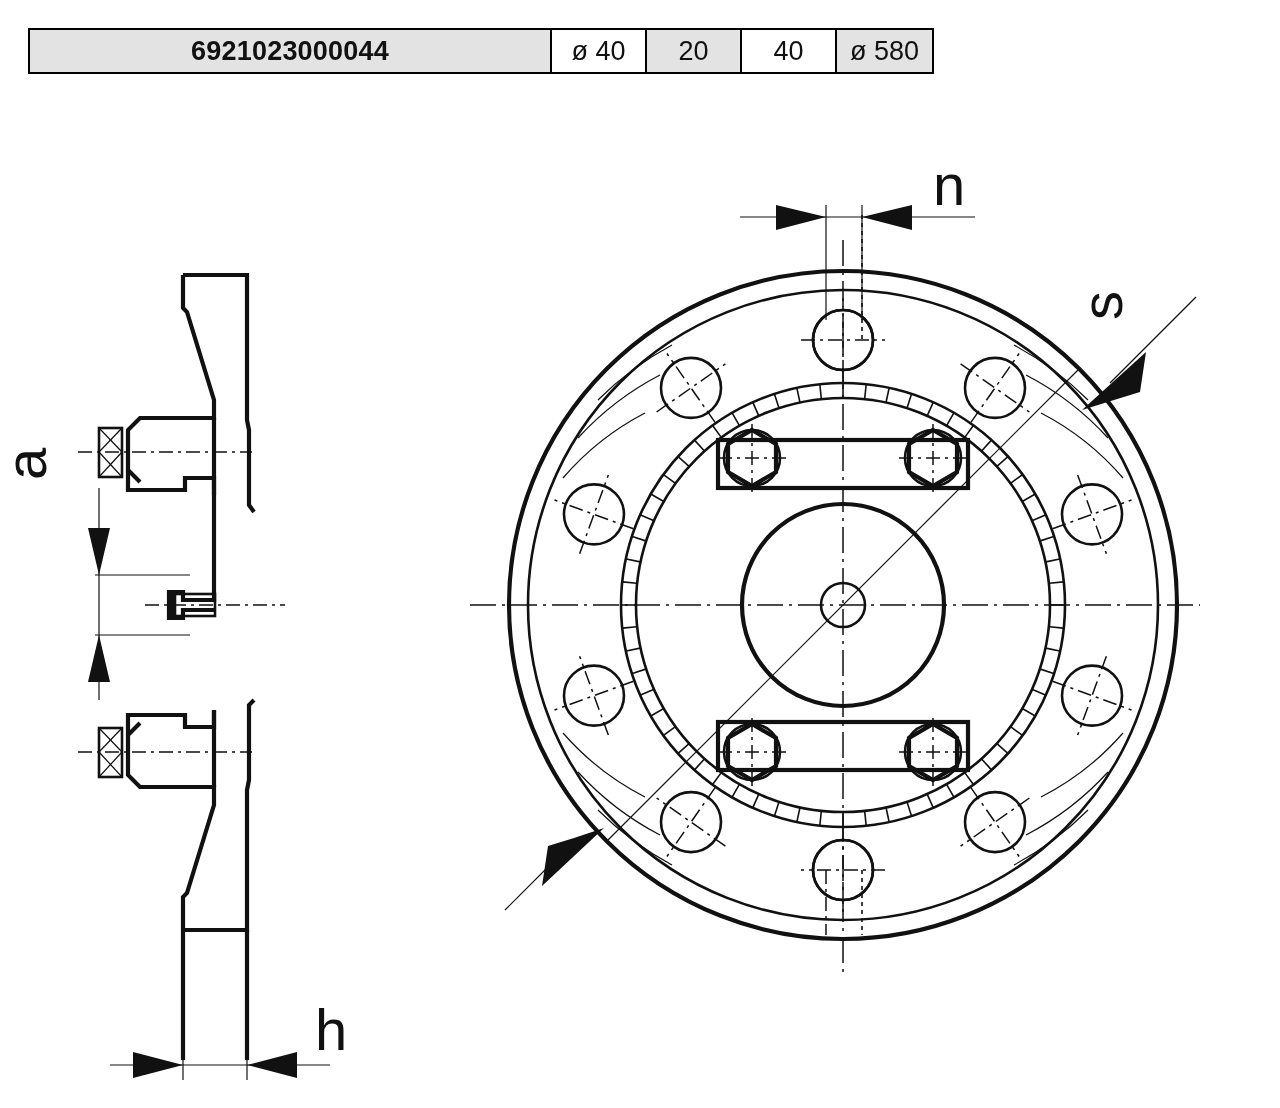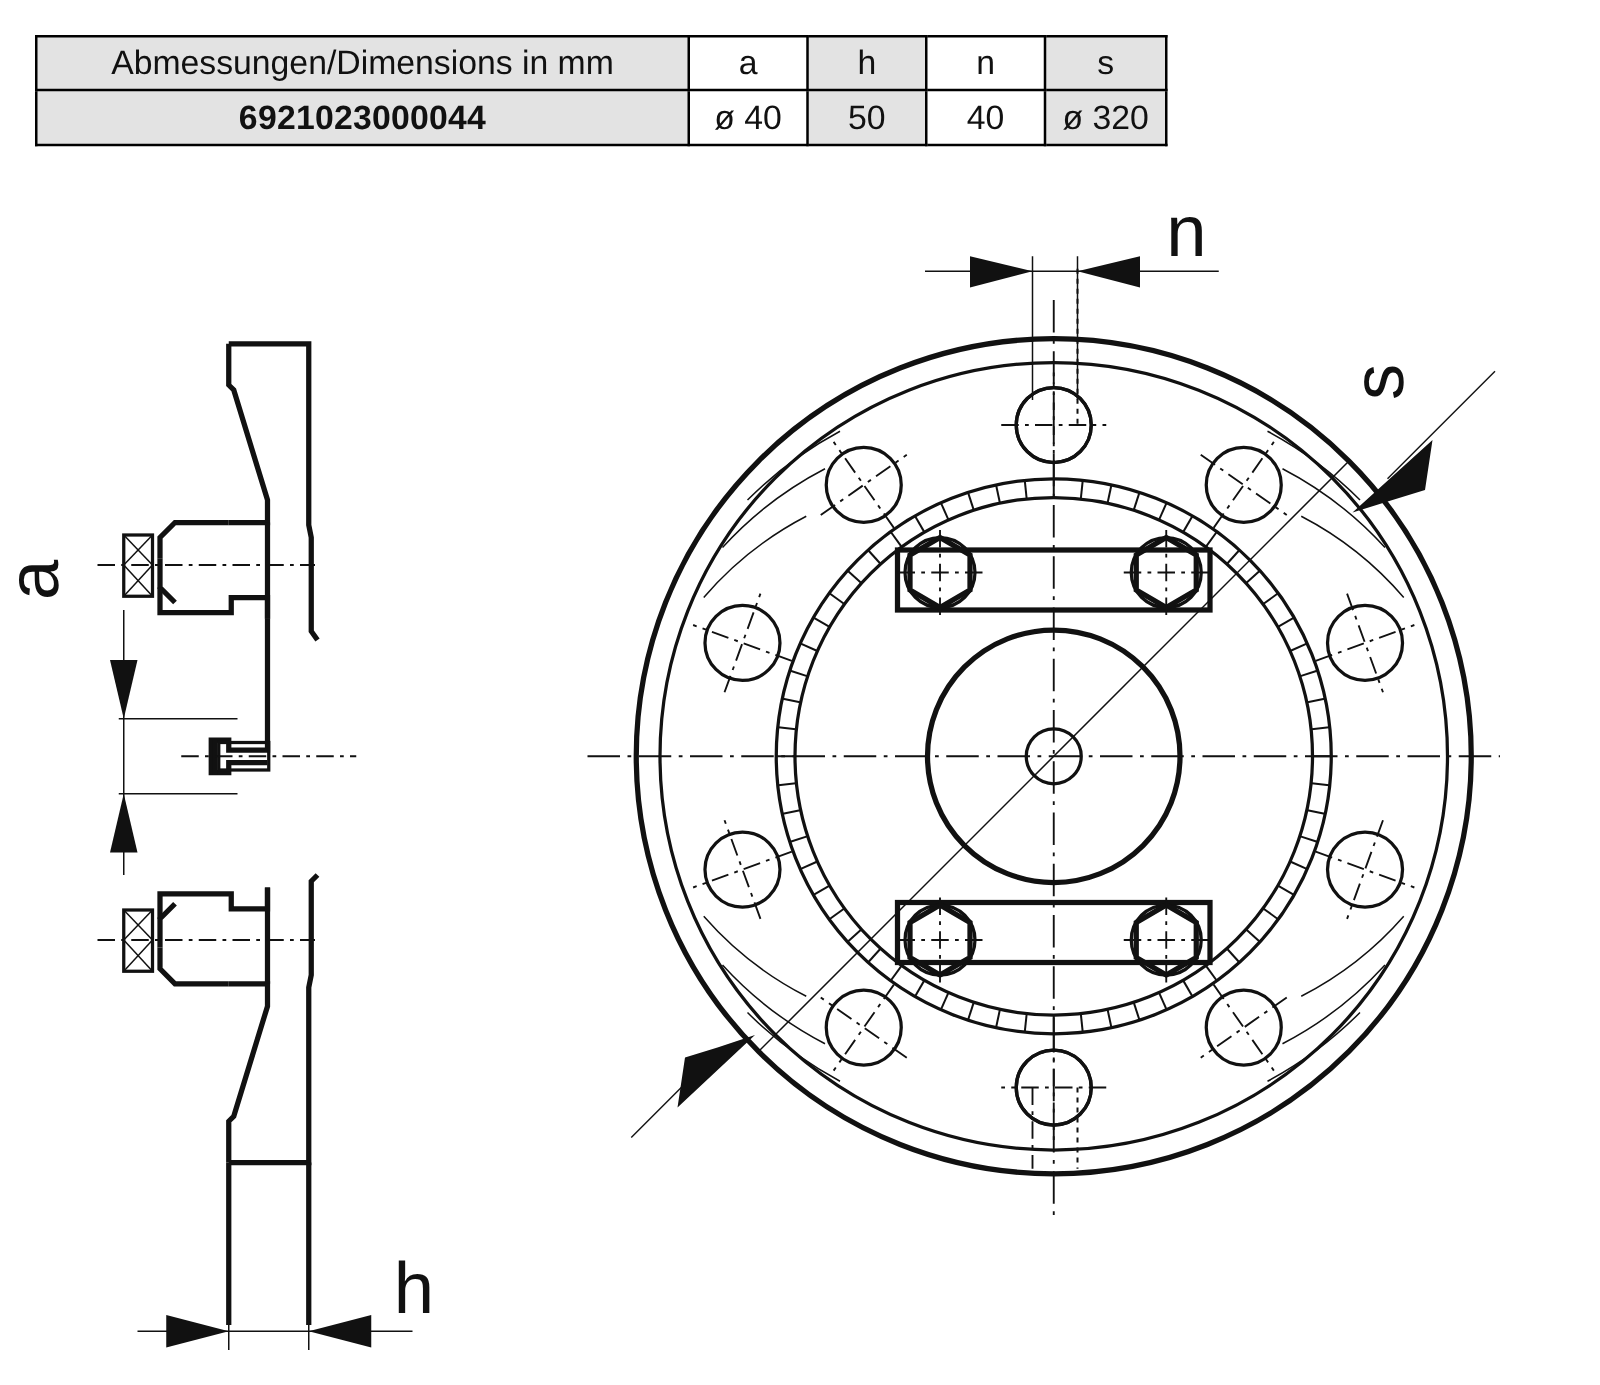--- a/index.html
+++ b/index.html
@@ -46,33 +46,26 @@
   .ctr2{fill:none;stroke:#111;stroke-width:1.5;stroke-dasharray:14 5 3 5;}
   .dot{fill:none;stroke:#111;stroke-width:1.6;stroke-dasharray:4 4;}
   .solidfill{fill:#111;stroke:none;}
   .lbl{font-family:"Liberation Sans","DejaVu Sans",sans-serif;font-size:58px;fill:#111;}
 </style>
 </head>
 <body>
 
 <table id="dim-table">
   <tbody>
-      <tr class="head">
-    <td class="desc">Abmessungen/Dimensions in mm</td>
-    <td class="col-w">a</td>
-    <td class="col-g">h</td>
-    <td class="col-w">n</td>
-    <td class="col-g col-s">s</td>
-  </tr>
   <tr class="body">
     <td class="part">6921023000044</td>
     <td class="col-w">ø 40</td>
-    <td class="col-g">50</td>
+    <td class="col-g">20</td>
     <td class="col-w">40</td>
-    <td class="col-g col-s">ø 320</td>
+    <td class="col-g col-s">ø 580</td>
   </tr>
 </tbody>
   </table>
 
 <svg id="drawing" viewBox="0 0 1280 1108">
 
   <defs>
     <marker id="arrIn" markerWidth="10" markerHeight="10" refX="0" refY="5" orient="auto">
         <path d="M0,0 L10,5 L0,10 z" fill="#111"></path>
       </marker>

